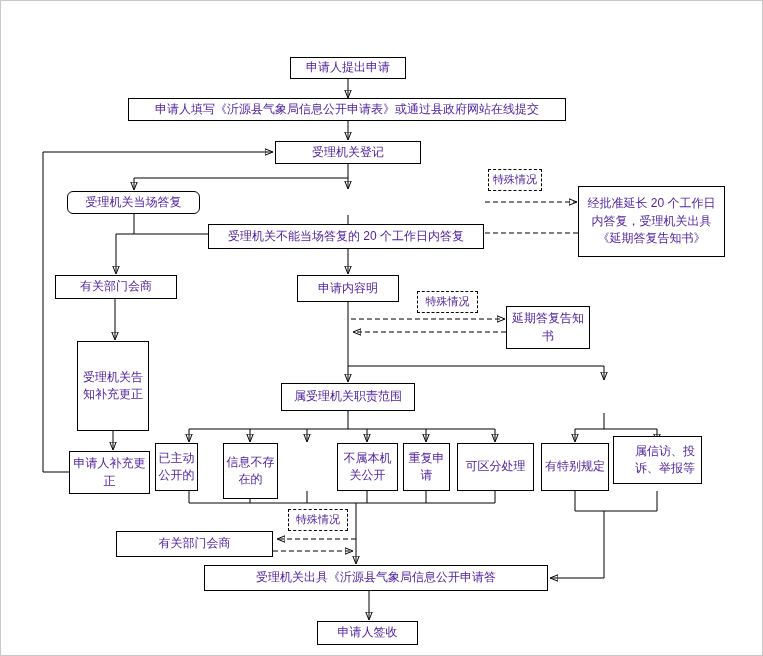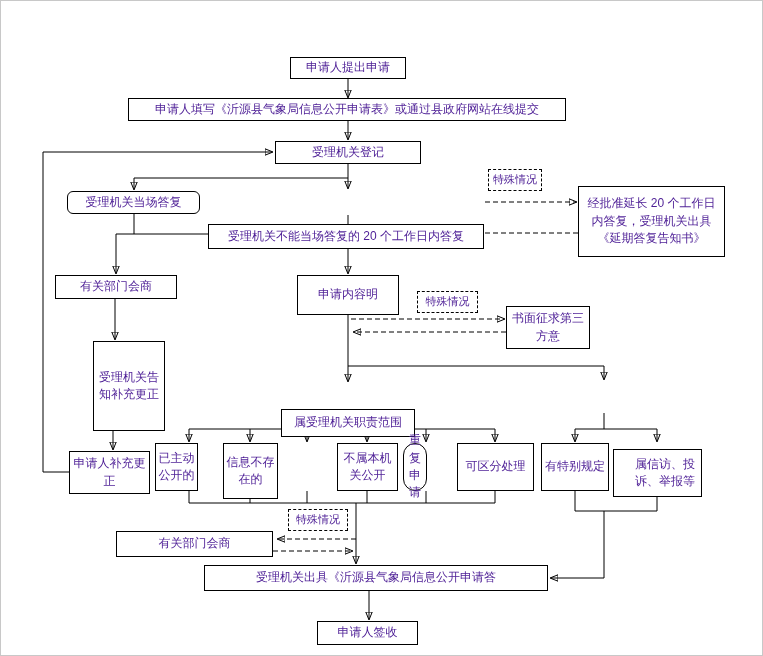--- a/index.html
+++ b/index.html
@@ -107,47 +107,47 @@
   <div class="node" style="left:66px;top:190px;width:133px;height:23px;border-radius:6px;">受理机关当场答复</div>
 
   <div class="node" style="left:207px;top:189px;width:276px;height:25px;margin-top:34px;">受理机关不能当场答复的 20 个工作日内答复</div>
 
   <div class="node dashed" style="left:487px;top:168px;width:54px;height:22px;">特殊情况</div>
 
   <div class="node" style="left:577px;top:185px;width:147px;height:71px;">经批准延长 20 个工作日内答复，受理机关出具《延期答复告知书》</div>
 
   <div class="node" style="left:54px;top:274px;width:122px;height:24px;">有关部门会商</div>
 
-  <div class="node" style="left:296px;top:274px;width:102px;height:40px;">申请内容明</div>
+  <div class="node" style="left:296px;top:274px;width:102px;height:27px;">申请内容明</div>
 
   <div class="node dashed" style="left:416px;top:290px;width:61px;height:22px;">特殊情况</div>
 
-  <div class="node" style="left:505px;top:305px;width:84px;height:43px;">书面征求第三方意</div>
+  <div class="node" style="left:505px;top:305px;width:84px;height:43px;">延期答复告知书</div>
 
-  <div class="node" style="left:76px;top:340px;width:72px;height:90px;margin-left:16px;">受理机关告知补充更正</div>
+  <div class="node" style="left:76px;top:340px;width:72px;height:90px;">受理机关告知补充更正</div>
 
-  <div class="node" style="left:280px;top:382px;width:134px;height:28px;margin-top:26px;">属受理机关职责范围</div>
+  <div class="node" style="left:280px;top:382px;width:134px;height:28px;">属受理机关职责范围</div>
 
 
   <div class="node" style="left:68px;top:450px;width:81px;height:43px;">申请人补充更正</div>
 
   <div class="node sm" style="left:154px;top:442px;width:43px;height:48px;">已主动公开的</div>
 
   <div class="node sm" style="left:222px;top:442px;width:55px;height:56px;">信息不存在的</div>
 
 
   <div class="node sm" style="left:336px;top:442px;width:61px;height:48px;">不属本机关公开</div>
 
-  <div class="node sm" style="left:402px;top:442px;width:24px;height:48px;border-radius:14px;">重复申请</div>
+  <div class="node sm" style="left:402px;top:442px;width:47px;height:48px;">重复申请</div>
 
   <div class="node sm" style="left:540px;top:442px;width:68px;height:48px;">有特别规定</div>
 
   <div class="node sm" style="left:456px;top:442px;width:77px;height:48px;">可区分处理</div>
 
-  <div class="node sm" style="left:612px;top:448px;width:89px;height:48px;padding-left:17px;">属信访、投诉、举报等</div>
+  <div class="node sm" style="left:612px;top:435px;width:89px;height:48px;padding-left:17px;">属信访、投诉、举报等</div>
 
   <div class="node dashed" style="left:287px;top:508px;width:60px;height:22px;">特殊情况</div>
 
   <div class="node" style="left:115px;top:530px;width:157px;height:26px;">有关部门会商</div>
 
   <div class="node" style="left:203px;top:564px;width:344px;height:26px;">受理机关出具《沂源县气象局信息公开申请答</div>
 
   <div class="node" style="left:316px;top:620px;width:101px;height:24px;">申请人签收</div>
 
 </div>

